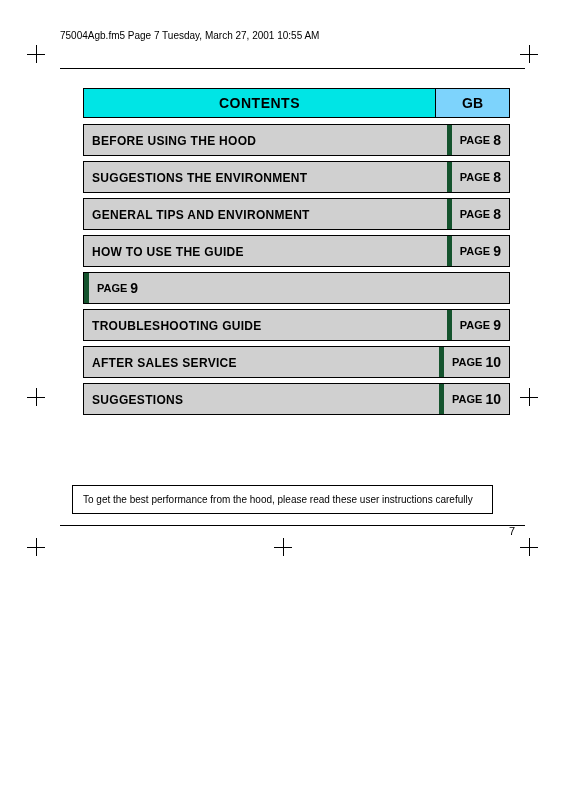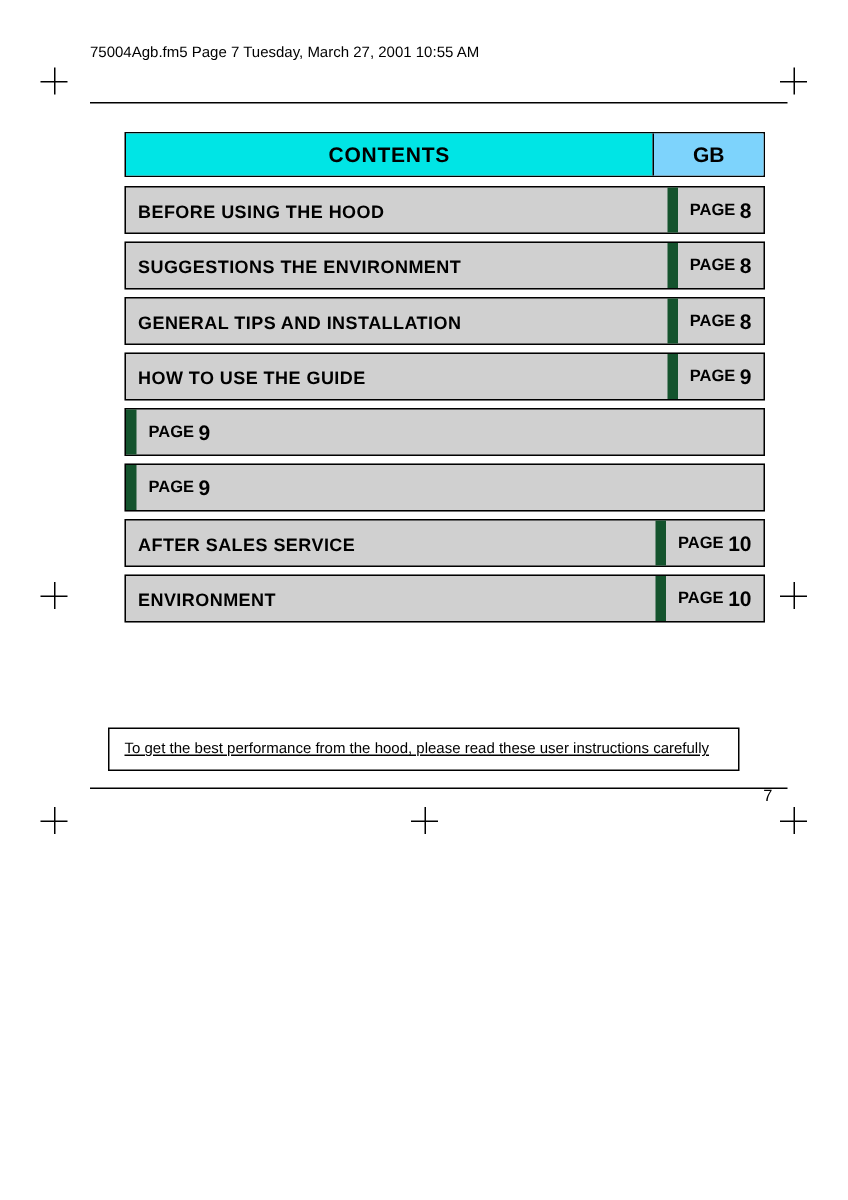--- a/index.html
+++ b/index.html
@@ -128,41 +128,40 @@
     }
 
     .toc-page {
       padding: 7px 8px;
       font-size: 11px;
       font-weight: bold;
       color: #000;
       white-space: nowrap;
       display: flex;
       align-items: center;
-      border-left: 7px solid #14532d;
+      border-left: 5px solid #14532d;
     }
 
     .toc-page .page-num {
       font-size: 14px;
       font-weight: bold;
       margin-left: 3px;
     }
 
     
     .footer-note {
       position: absolute;
       bottom: 95px;
       left: 72px;
       right: 72px;
       border: 1px solid #000;
       padding: 8px 10px;
       font-size: 10px;
       color: #000;
       text-align: left;
-      text-decoration: underline;
     }
 
     
     .page-number {
       position: absolute;
       bottom: 72px;
       right: 50px;
       font-size: 11px;
       color: #000;
     }
@@ -222,54 +221,55 @@
           </div>
         </div>
         <div class="toc-row">
           <div class="toc-label">SUGGESTIONS THE ENVIRONMENT</div>
           <div class="toc-page">
             <span>PAGE </span>
             <span class="page-num">8</span>
           </div>
         </div>
         <div class="toc-row">
-          <div class="toc-label">GENERAL TIPS AND INSTALLATION</div>
+          <div class="toc-label">GENERAL TIPS AND ENVIRONMENT</div>
           <div class="toc-page">
             <span>PAGE </span>
             <span class="page-num">8</span>
           </div>
         </div>
         <div class="toc-row">
           <div class="toc-label">HOW TO USE THE GUIDE</div>
           <div class="toc-page">
             <span>PAGE </span>
             <span class="page-num">9</span>
           </div>
         </div>
         <div class="toc-row">
           <div class="toc-page">
             <span>PAGE </span>
             <span class="page-num">9</span>
           </div>
         </div>
         <div class="toc-row">
+          <div class="toc-label">TROUBLESHOOTING GUIDE</div>
           <div class="toc-page">
             <span>PAGE </span>
             <span class="page-num">9</span>
           </div>
         </div>
         <div class="toc-row">
           <div class="toc-label">AFTER SALES SERVICE</div>
           <div class="toc-page">
             <span>PAGE </span>
             <span class="page-num">10</span>
           </div>
         </div>
         <div class="toc-row">
-          <div class="toc-label">ENVIRONMENT</div>
+          <div class="toc-label">SUGGESTIONS</div>
           <div class="toc-page">
             <span>PAGE </span>
             <span class="page-num">10</span>
           </div>
         </div>
       </div>
 
   </div>
 
   <div class="bottom-divider"></div>

